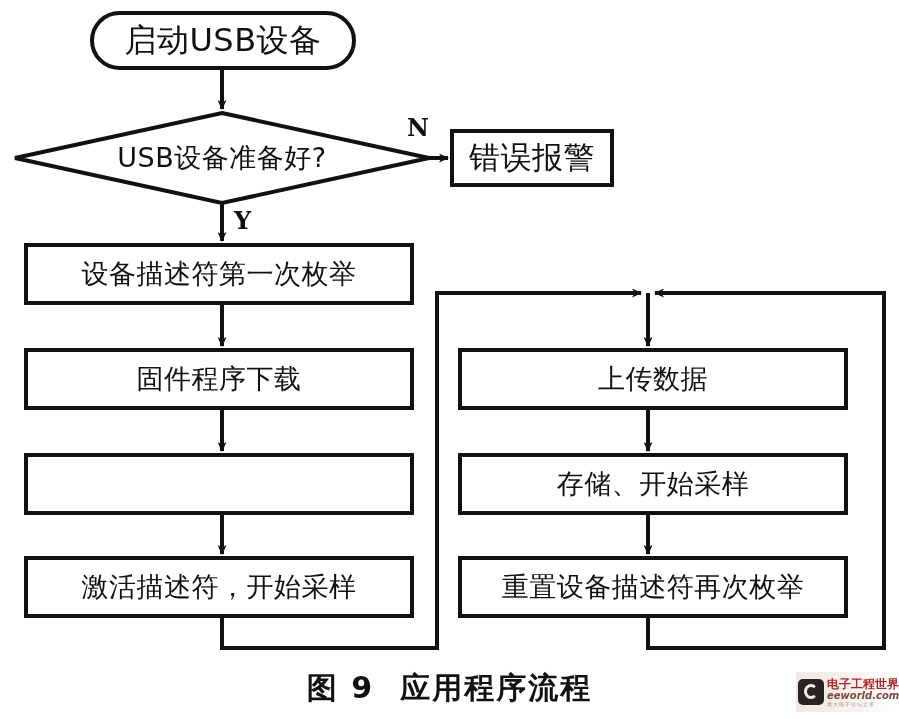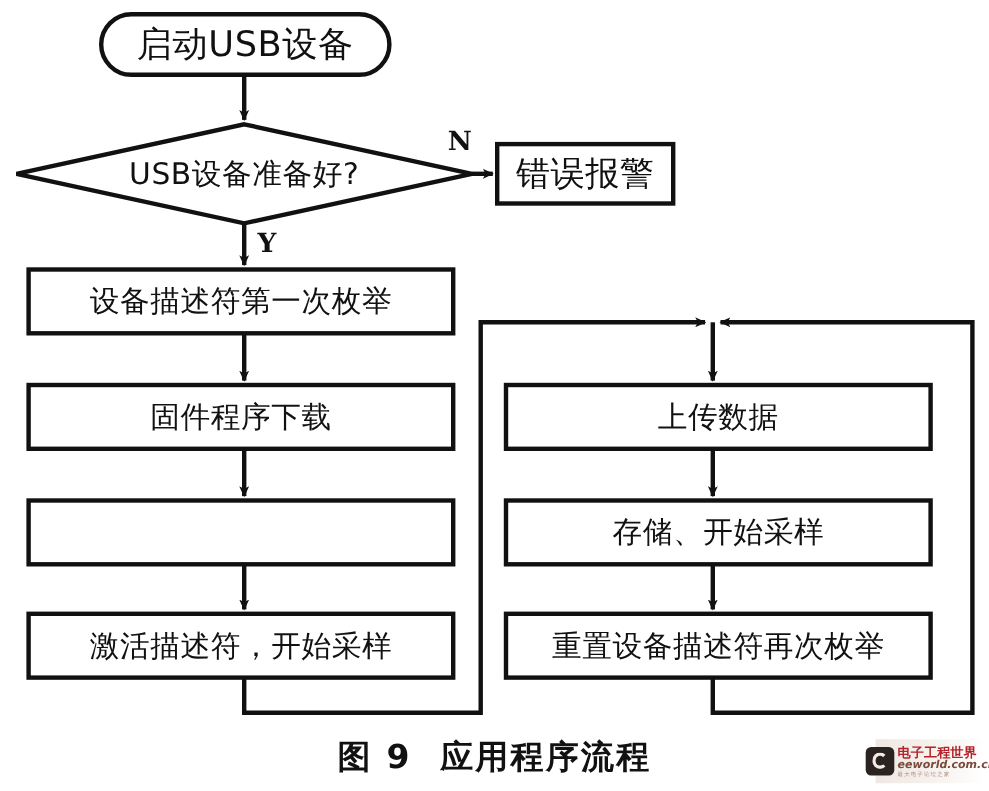--- a/index.html
+++ b/index.html
@@ -67,21 +67,20 @@
   
   #watermark {
     position: absolute;
     left: 796px;
     top: 672px;
     width: 98px;
     height: 40px;
     display: flex;
     align-items: center;
     background: linear-gradient(90deg,#efe7e2 0%, #f7f3ef 60%, #ffffff 100%);
-    justify-content: center;
   }
   #watermark .wm-badge {
     width: 26px;
     height: 26px;
     margin-left: 2px;
     background: #2b2320;
     border-radius: 5px;
     position: relative;
     flex: none;
   }

